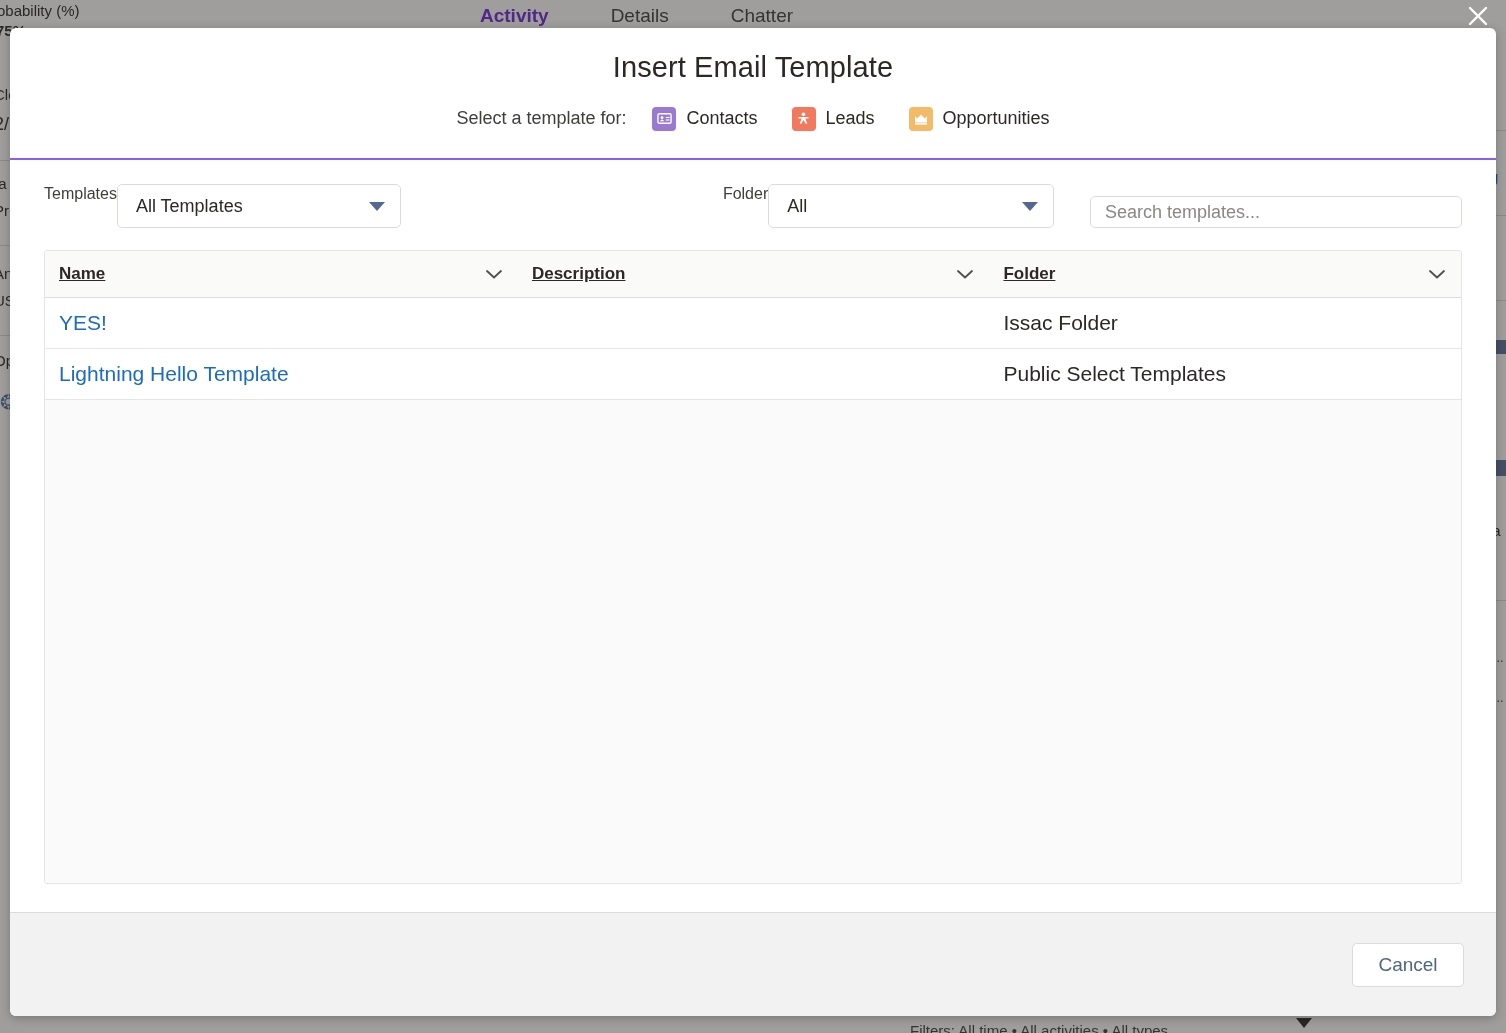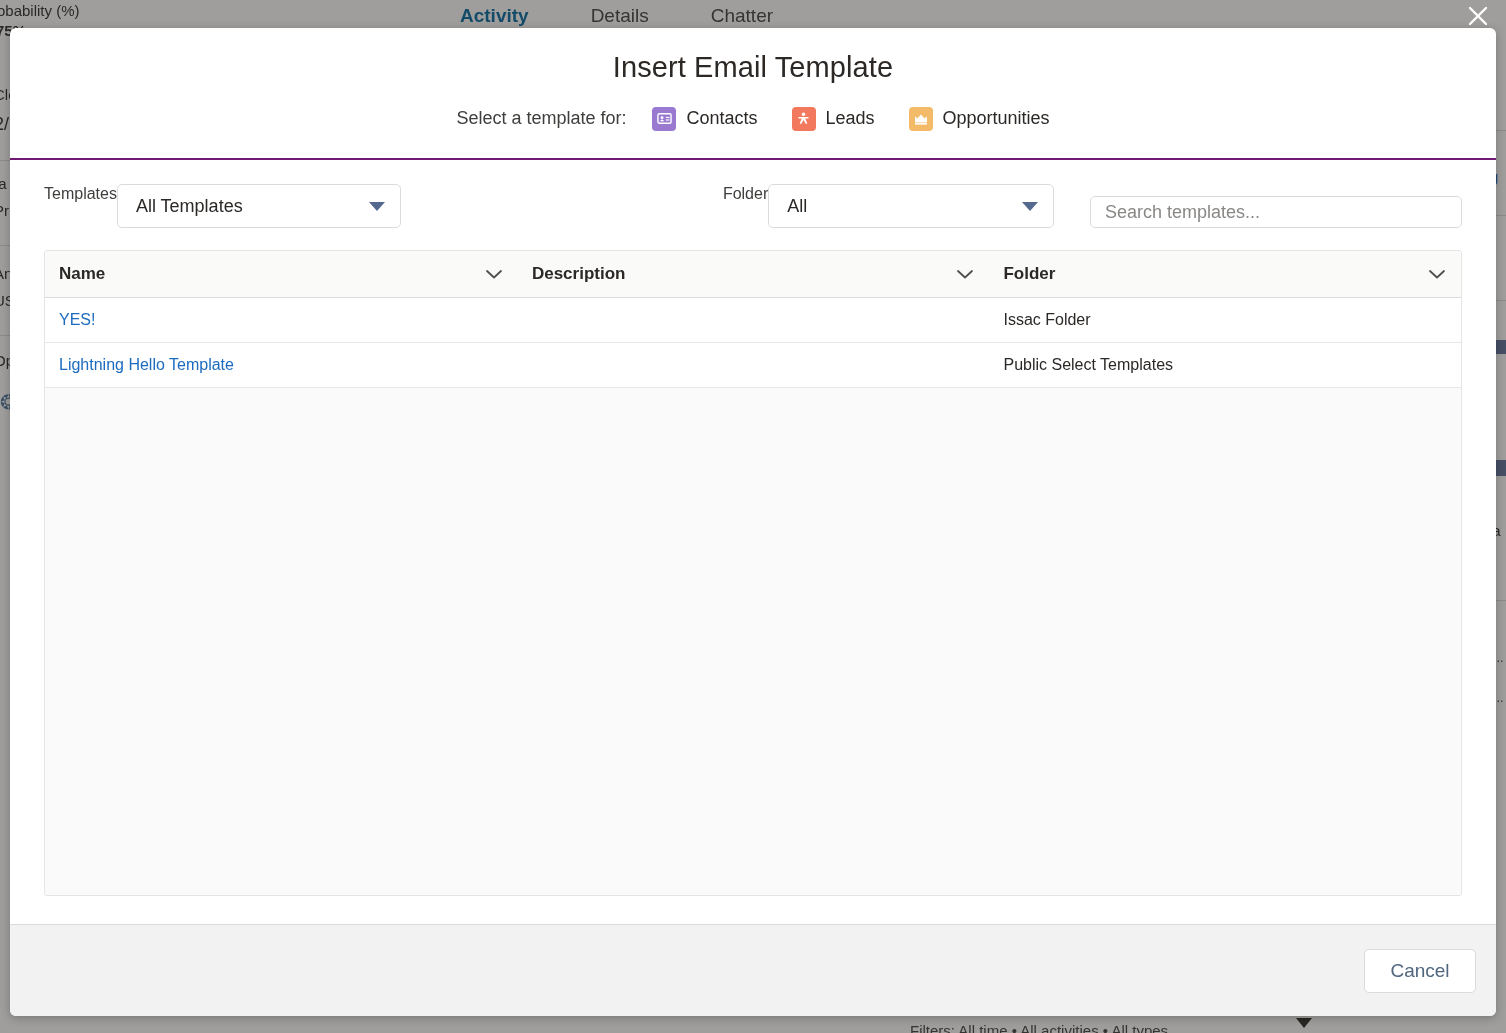--- a/index.html
+++ b/index.html
@@ -44,21 +44,21 @@
   .bg-tabs {
     position: absolute;
     left: 460px; top: 0px;
     height: 32px;
     display: flex;
     align-items: center;
     gap: 62px;
     font-size: 19px;
     color: #3e3e3c;
   }
-  .bg-tabs .tab-active { font-weight: 700; color: #0369a1; }
+  .bg-tabs .tab-active { font-weight: 700; color: #6d28d9; margin-left: 20px; }
 
   .bg-right-panel {
     position: absolute;
     right: 0; top: 0;
     width: 30px; height: 1033px;
     background: #ffffff;
   }
   .bg-divider-h {
     position: absolute;
     background: #dddbda;
@@ -118,21 +118,21 @@
     box-shadow: 0 2px 10px rgba(0,0,0,0.25);
     z-index: 20;
     display: flex;
     flex-direction: column;
     overflow: hidden;
   }
 
   .modal-header {
     height: 132px;
     flex: 0 0 auto;
-    border-bottom: 2px solid #701a75;
+    border-bottom: 2px solid #8b5cf6;
     display: flex;
     flex-direction: column;
     align-items: center;
     justify-content: flex-start;
     padding-top: 22px;
     box-sizing: border-box;
   }
   .modal-title {
     font-size: 29px;
     font-weight: 400;
@@ -261,37 +261,38 @@
     font-size: 17px;
     font-weight: 700;
     color: #2b2826;
     text-align: left;
     padding: 12px 0 12px 14px;
     height: 46px;
     box-sizing: border-box;
     position: relative;
     cursor: pointer;
     vertical-align: middle;
+    text-decoration: underline;
   }
   .th-inner {
     display: flex;
     align-items: center;
     justify-content: space-between;
     padding-right: 14px;
   }
   .chev {
     flex: 0 0 auto;
     color: #514f4d;
     display: inline-flex;
   }
   .chev svg { display: block; }
   table.tpl-table tbody td {
     background: #ffffff;
     border-bottom: 1px solid #e6e6e6;
-    font-size: 16px;
+    font-size: 21px;
     color: #2b2826;
     padding: 13px 0 13px 14px;
     height: 42px;
     box-sizing: border-box;
     vertical-align: middle;
     overflow: hidden;
     text-overflow: ellipsis;
     white-space: nowrap;
   }
   td .row-link {
@@ -302,27 +303,27 @@
 
   .col-name { width: 33.4%; }
   .col-desc { width: 33.3%; }
   .col-folder { width: 33.3%; }
 
   .table-filler { flex: 1 1 auto; background: #fafafa; }
 
   
   .modal-footer {
     flex: 0 0 auto;
-    height: 92px;
+    height: 104px;
     background: #f3f2f2;
     border-top: 1px solid #dddbda;
     display: flex;
     align-items: center;
     justify-content: flex-end;
-    padding-right: 20px;
+    padding-right: 32px;
     box-sizing: border-box;
   }
   .btn-cancel {
     min-width: 112px;
     height: 44px;
     background: #ffffff;
     border: 1px solid #dddbda;
     border-radius: 5px;
     color: #50667f;
     font-size: 19px;

